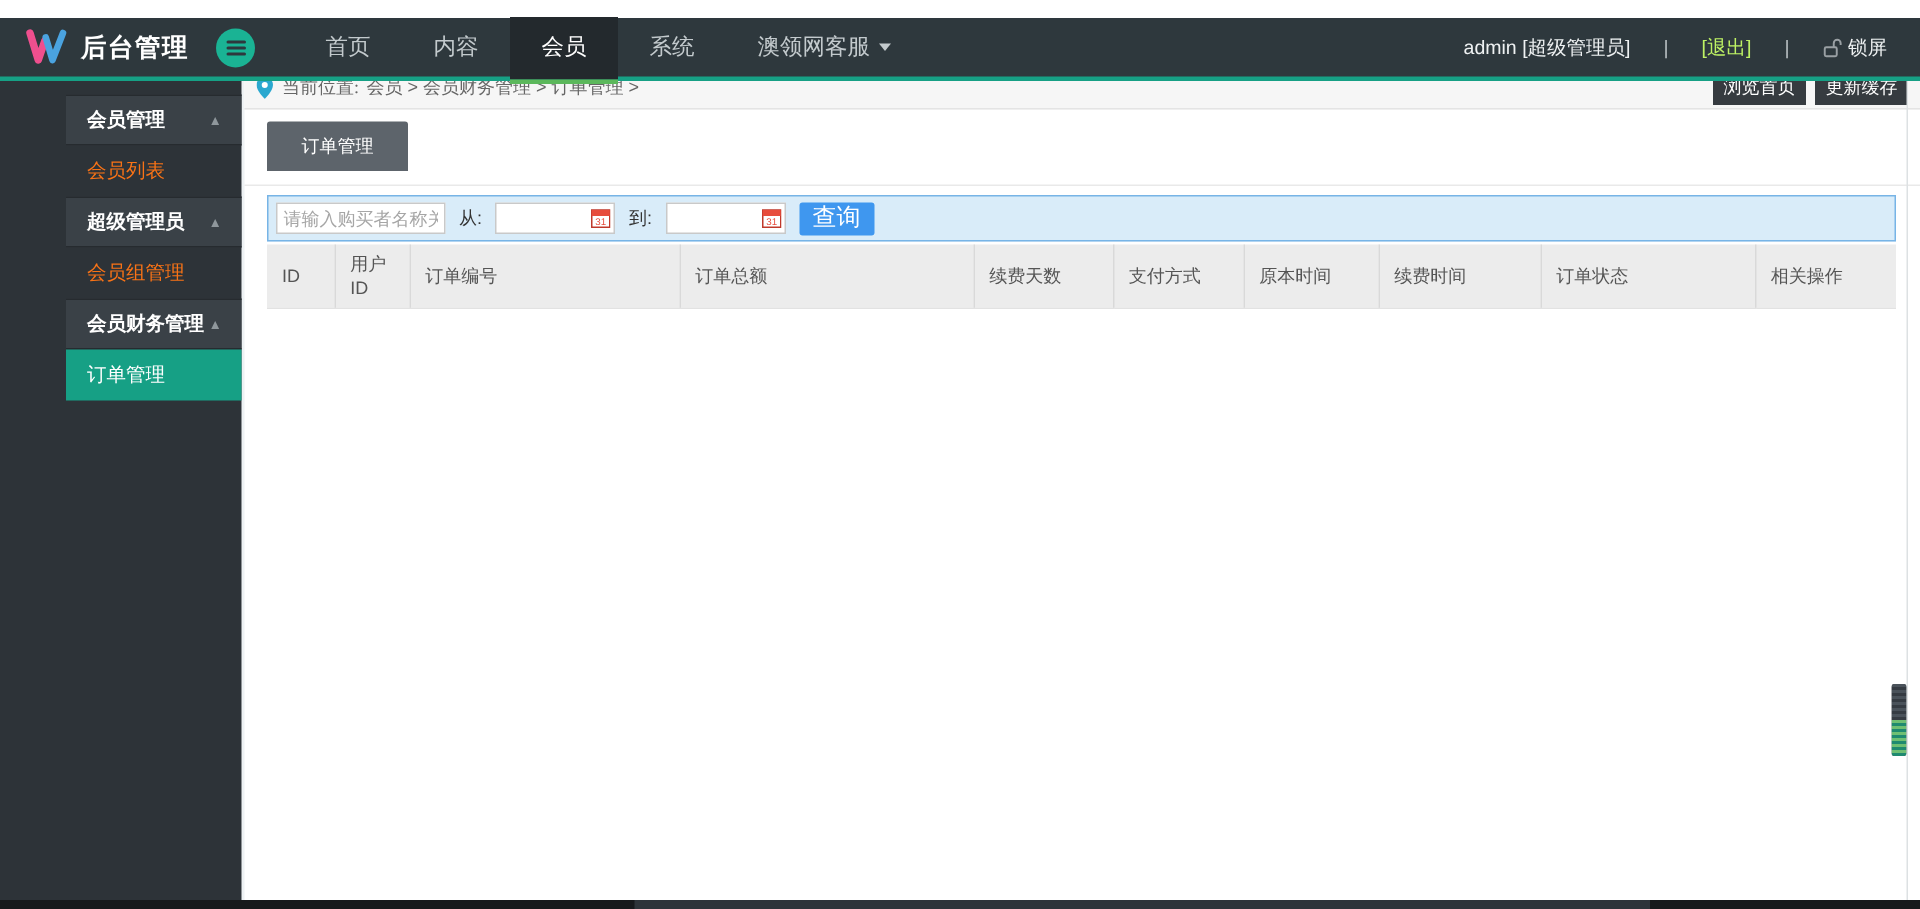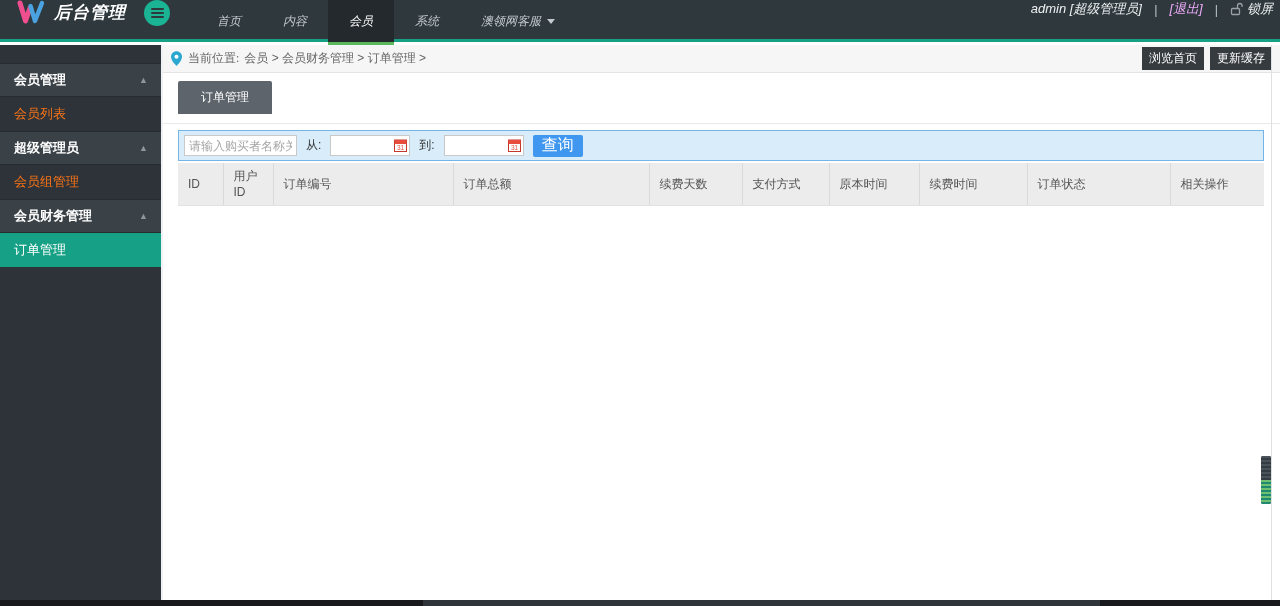--- a/index.html
+++ b/index.html
@@ -1,46 +1,46 @@
 <!DOCTYPE html>
 <html><head>
 <meta charset="utf-8">
 <style>
   * { margin:0; padding:0; box-sizing:border-box; }
   html,body { width:1280px; height:606px; overflow:hidden; background:#fff;
               font-family:"Liberation Sans","DejaVu Sans",sans-serif; }
 
   
-  .navbar { position:fixed; top:0; left:0; width:1280px; height:42px;
+  .navbar { position:fixed; top:12px; left:0; width:1280px; height:42px;
             background:#2e383d; border-bottom:3px solid #16a085;
-            display:flex; align-items:flex-start; color:#cdd3d6; z-index:50;font-style:italic; }
+            display:flex; align-items:center; color:#cdd3d6; z-index:50; }
   .logo { display:flex; align-items:center; gap:8px; padding-left:16px; }
   .logo-title { color:#fff; font-size:17px; font-weight:bold; letter-spacing:1px; }
   .hamburger { width:26px; height:26px; border-radius:50%; background:#1ab394;
                margin-left:18px; display:flex; flex-direction:column;
                justify-content:center; align-items:center; gap:2px; cursor:pointer; }
   .hamburger span { display:block; width:13px; height:2px; background:#2e383d; border-radius:1px; }
   .topmenu { display:flex; margin-left:26px; height:42px; }
-  .topmenu .item { position:relative; padding:0 21px; line-height:42px; font-size:12px;
+  .topmenu .item { position:relative; padding:0 21px; line-height:42px; font-size:15px;
                    color:#c3cacd; cursor:pointer; display:flex; align-items:center; }
   .topmenu .item.active { background:#23292d; color:#fff; }
   .topmenu .item.active::after { content:""; position:absolute; left:0; right:0;
                    bottom:-3px; height:3px; background:#5cb85c; }
   .caret { width:0; height:0; border-left:4px solid transparent; border-right:4px solid transparent;
            border-top:5px solid #c3cacd; margin-left:6px; }
-  .user-area { margin-left:auto; display:flex; align-items:center; gap:12px;
-               padding-right:7px; font-size:13px; color:#eef1f2; }
-  .user-area a { color:#f0abfc; text-decoration:none; cursor:pointer; }
+  .user-area { margin-left:auto; display:flex; align-items:center; gap:22px;
+               padding-right:22px; font-size:13px; color:#eef1f2; }
+  .user-area a { color:#bef264; text-decoration:none; cursor:pointer; }
   .user-sep { color:#b9c0c3; }
   .lock-wrap { display:flex; align-items:center; gap:4px; cursor:pointer; }
 
   
   .sidebar { position:fixed; top:45px; left:0; width:161px; bottom:0;
              background:#2d3338; padding-top:18px; z-index:10; }
-  .side-row { height:34px; line-height:34px; padding-left:14px; font-size:13px; cursor:pointer; }
+  .side-row { height:34px; line-height:34px; padding-left:14px; font-size:13px; cursor:pointer;margin-left:44px; }
   .side-row.group { background:#3a4147; color:#fff; font-weight:bold;
                     display:flex; justify-content:space-between; align-items:center;
                     padding-right:13px; border-top:1px solid #262b2f; border-bottom:1px solid #262b2f; }
   .side-row.group .arrow { font-size:9px; color:#8f979c; font-weight:normal; }
   .side-row.child { color:#f97316; }
   .side-row.child.active { background:#16a085; color:#fff; }
 
   
   .main { position:fixed; top:45px; left:161px; right:0; bottom:0; background:#fff;
           border-left:2px solid #eef2f4; }

